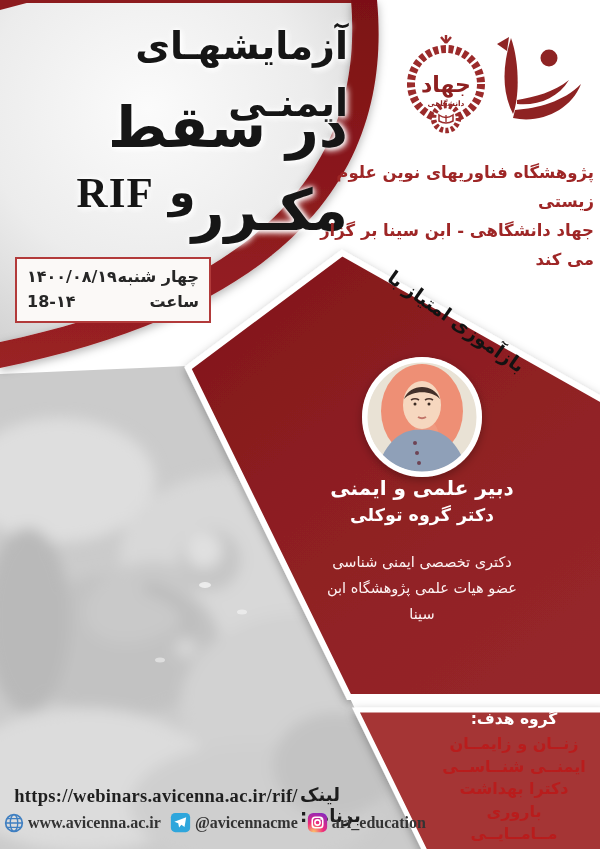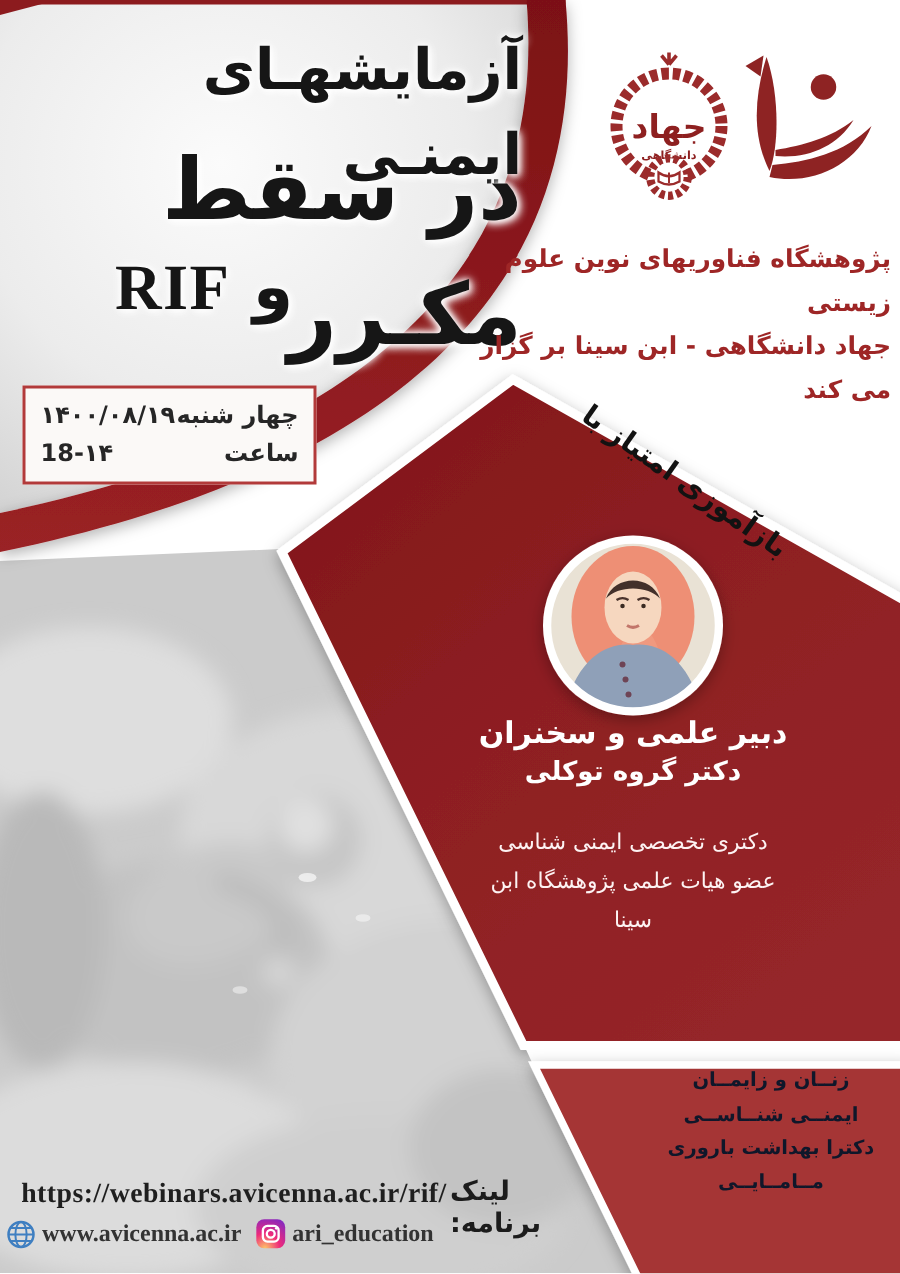--- a/index.html
+++ b/index.html
@@ -29,21 +29,21 @@
     direction:ltr;text-align:left;color:#121212;font-weight:bold;font-size:19px;white-space:nowrap;}
   .ribbon span{direction:rtl;unicode-bidi:isolate;margin:0 3px;}
   
   .speaker{left:315px;top:476px;width:214px;text-align:center;direction:rtl;color:#ffffff;}
   .speaker .role{font-size:20px;font-weight:bold;letter-spacing:.5px;}
   .speaker .name{font-size:17.5px;margin-top:5px;font-weight:bold;}
   .speaker .degree{margin-top:24px;font-size:14.5px;line-height:1.8;color:#fdf3f3;}
   
   .target{left:434px;top:710px;width:160px;text-align:center;direction:rtl;color:#ffffff;}
   .target .head{font-size:15.5px;font-weight:bold;margin-bottom:5px;}
-  .target .item{font-size:13px;line-height:22.5px;color:#0f172a;font-weight:bold;}
+  .target .item{font-size:16px;line-height:22.5px;color:#b91c1c;font-weight:bold;}
   
   .link-label{left:300px;top:784px;width:96px;direction:rtl;text-align:left;
     color:#1c1c1c;font-weight:bold;font-size:18px;}
   .link-url{left:10px;top:786px;width:292px;text-align:center;color:#1f1f1f;
     font-family:"Liberation Serif",serif;font-weight:bold;font-size:18.5px;letter-spacing:.3px;}
   
   .footer{left:4px;top:812px;width:400px;display:flex;align-items:center;gap:9px;direction:ltr;}
   .fgroup{display:flex;align-items:center;gap:4px;color:#333333;
     font-family:"Liberation Serif",serif;font-weight:bold;font-size:16px;white-space:nowrap;cursor:pointer;}
   .fgroup svg{display:block;}
@@ -185,49 +185,57 @@
     </div>
     <div class="row">
       <span>ساعت</span>
       <span class="ltr">18-۱۴</span>
     </div>
   </div>
 
   <div class="abs ribbon"><span>با</span><span>امتیاز</span><span>بازآموزی</span></div>
 
   <div class="abs speaker">
-    <div class="role">دبیر علمی و سخنران</div>
+    <div class="role">دبیر علمی و ایمنی</div>
     <div class="name">دکتر گروه توکلی</div>
     <div class="degree">
       <div>دکتری تخصصی ایمنی شناسی</div>
       <div>عضو هیات علمی پژوهشگاه ابن سینا</div>
     </div>
   </div>
 
   <div class="abs target">
+    <div class="head">گروه هدف:</div>
     <div class="item">زنــان و زایمــان</div>
     <div class="item">ایمنــی شنــاســی</div>
     <div class="item">دکترا بهداشت باروری</div>
     <div class="item">مــامــایــی</div>
   </div>
 
   <div class="abs link-label">لینک برنامه:</div>
   <div class="abs link-url ltr">https://webinars.avicenna.ac.ir/rif/</div>
 
   <div class="abs footer">
     <div class="fgroup">
       <svg width="20" height="20" viewBox="0 0 24 24">
         <circle cx="12" cy="12" r="10" fill="none" stroke="#3f7fc1" stroke-width="2"></circle>
         <ellipse cx="12" cy="12" rx="4.5" ry="10" fill="none" stroke="#3f7fc1" stroke-width="1.6"></ellipse>
         <path d="M2,12 H22 M3.6,6.8 H20.4 M3.6,17.2 H20.4" stroke="#3f7fc1" stroke-width="1.6" fill="none"></path>
       </svg>
       <span class="ltr">www.avicenna.ac.ir</span>
     </div>
     <div class="fgroup">
       <svg width="21" height="21" viewBox="0 0 24 24">
+        <rect x="1" y="1" width="22" height="22" rx="5" fill="#2fa6dc"></rect>
+        <path d="M18.5,6 L5,11.2 L9.4,12.9 L10.4,17.6 L13,14.5 L16.6,17.2 Z" fill="#ffffff"></path>
+      </svg>
+      <span class="ltr">@avicennacme</span>
+    </div>
+    <div class="fgroup">
+      <svg width="21" height="21" viewBox="0 0 24 24">
         <rect x="1" y="1" width="22" height="22" rx="6" fill="url(#instaGrad)"></rect>
         <rect x="6" y="6" width="12" height="12" rx="3.5" fill="none" stroke="#ffffff" stroke-width="1.8"></rect>
         <circle cx="12" cy="12" r="3" fill="none" stroke="#ffffff" stroke-width="1.8"></circle>
         <circle cx="16.2" cy="7.9" r="1" fill="#ffffff"></circle>
       </svg>
       <span class="ltr">ari_education</span>
     </div>
   </div>
 
 </div>

